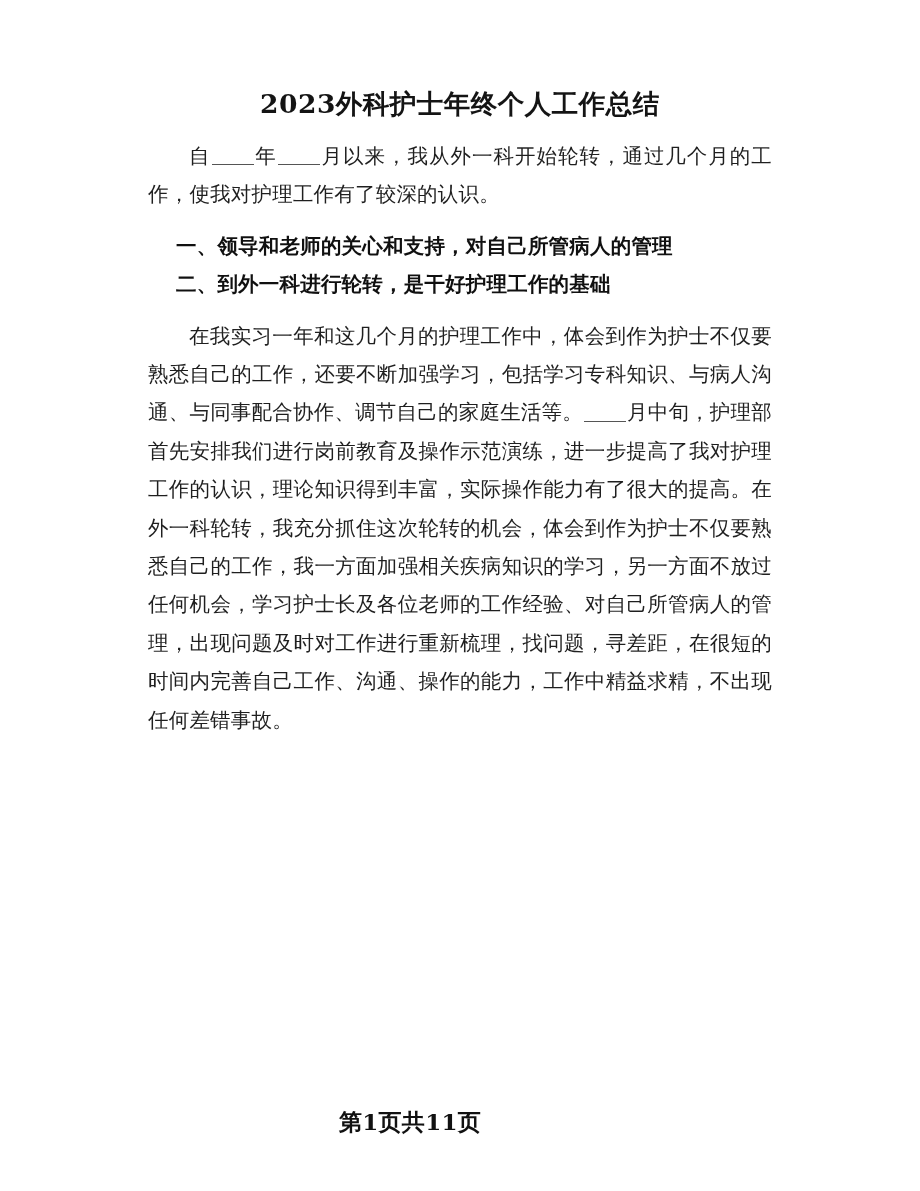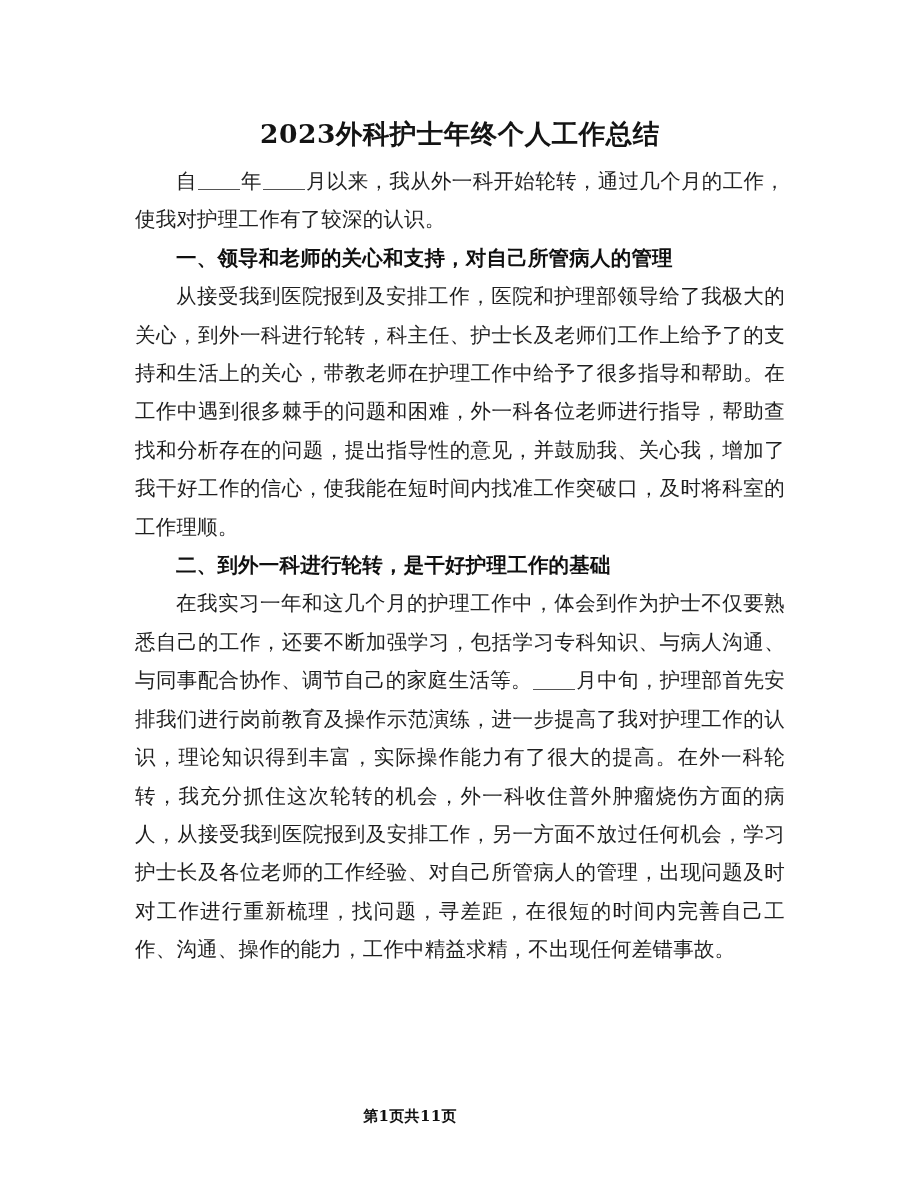--- a/index.html
+++ b/index.html
@@ -20,40 +20,40 @@
     position: absolute;
     left: 0;
     top: 0;
     width: 920px;
     height: 1191px;
     background: #ffffff;
   }
   .content {
     position: absolute;
     left: 135px;
-    top: 114px;
+    top: 84px;
     width: 650px;
   }
   .doc-title {
     font-size: 26.5px;
     font-weight: bold;
     text-align: center;
     letter-spacing: 0.5px;
     line-height: 40px;
     margin: 0 0 8px 0;
     font-family: "DejaVu Serif", "Liberation Serif", serif;
     color: #141414;
   }
   .para {
     font-size: 20.5px;
     line-height: 38.4px;
     text-align: justify;
     text-justify: inter-character;
     text-align-last: left;
-    margin: 0;
+    margin: 13px;
     text-indent: 2em;
     letter-spacing: 0.2px;
     color: #1f1f1f;
     word-break: break-all;
   }
   .heading {
     font-size: 20.5px;
     line-height: 38.4px;
     font-weight: bold;
     margin: 0;
@@ -67,21 +67,21 @@
     border-bottom: 1.5px solid #555;
     vertical-align: -0.12em;
     margin: 0 1px;
   }
   .footer {
     position: absolute;
     left: 0;
     top: 1107px;
     width: 820px;
     text-align: center;
-    font-size: 15px;
+    font-size: 23px;
     font-weight: bold;
     letter-spacing: 0.3px;
     color: #111111;
     font-family: "DejaVu Serif", "Liberation Serif", serif;
   }
 </style>
 </head>
 <body>
 
 <div class="page">
@@ -89,25 +89,24 @@
   <div class="content">
 
     <h1 class="doc-title">2023外科护士年终个人工作总结</h1>
 
     <p class="para">
       <span>自</span><span class="blank-line"></span><span>年</span><span class="blank-line"></span><span>月以来，我从外一科开始轮转，通过几个月的工作，使我对护理工作有了较深的认识。</span>
     </p>
 
     <p class="heading">一、领导和老师的关心和支持，对自己所管病人的管理</p>
 
-    <p class="para">从接受我到医院报到及安排工作，医院和护理部领导给了我极大的关心，到外一科进行轮转，科主任、护士长及老师们工作上给予了的支持和生活上的关心，带教老师在护理工作中给予了很多指导和帮助。在工作中遇到很多棘手的问题和困难，外一科各位老师进行指导，帮助查找和分析存在的问题，提出指导性的意见，并鼓励我、关心我，增加了我干好工作的信心，使我能在短时间内找准工作突破口，及时将科室的工作理顺。</p>
 
     <p class="heading">二、到外一科进行轮转，是干好护理工作的基础</p>
 
     <p class="para">
-      <span>在我实习一年和这几个月的护理工作中，体会到作为护士不仅要熟悉自己的工作，还要不断加强学习，包括学习专科知识、与病人沟通、与同事配合协作、调节自己的家庭生活等。</span><span class="blank-line"></span><span>月中旬，护理部首先安排我们进行岗前教育及操作示范演练，进一步提高了我对护理工作的认识，理论知识得到丰富，实际操作能力有了很大的提高。在外一科轮转，我充分抓住这次轮转的机会，外一科收住普外肿瘤烧伤方面的病人，从接受我到医院报到及安排工作，另一方面不放过任何机会，学习护士长及各位老师的工作经验、对自己所管病人的管理，出现问题及时对工作进行重新梳理，找问题，寻差距，在很短的时间内完善自己工作、沟通、操作的能力，工作中精益求精，不出现任何差错事故。</span>
+      <span>在我实习一年和这几个月的护理工作中，体会到作为护士不仅要熟悉自己的工作，还要不断加强学习，包括学习专科知识、与病人沟通、与同事配合协作、调节自己的家庭生活等。</span><span class="blank-line"></span><span>月中旬，护理部首先安排我们进行岗前教育及操作示范演练，进一步提高了我对护理工作的认识，理论知识得到丰富，实际操作能力有了很大的提高。在外一科轮转，我充分抓住这次轮转的机会，体会到作为护士不仅要熟悉自己的工作，我一方面加强相关疾病知识的学习，另一方面不放过任何机会，学习护士长及各位老师的工作经验、对自己所管病人的管理，出现问题及时对工作进行重新梳理，找问题，寻差距，在很短的时间内完善自己工作、沟通、操作的能力，工作中精益求精，不出现任何差错事故。</span>
     </p>
 
   </div>
 
   <div class="footer">第1页共11页</div>
 
 </div>
 
 </body></html>

